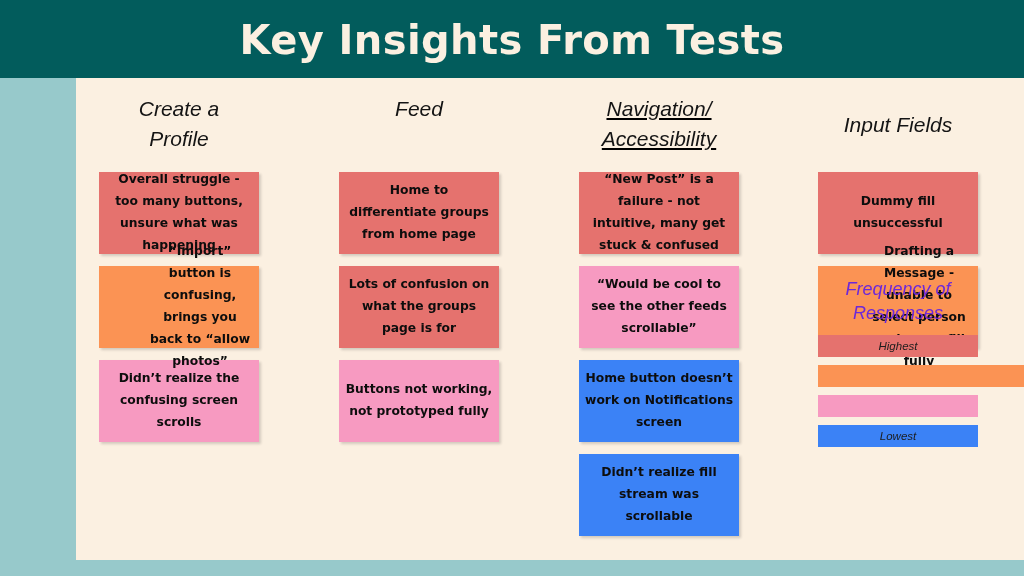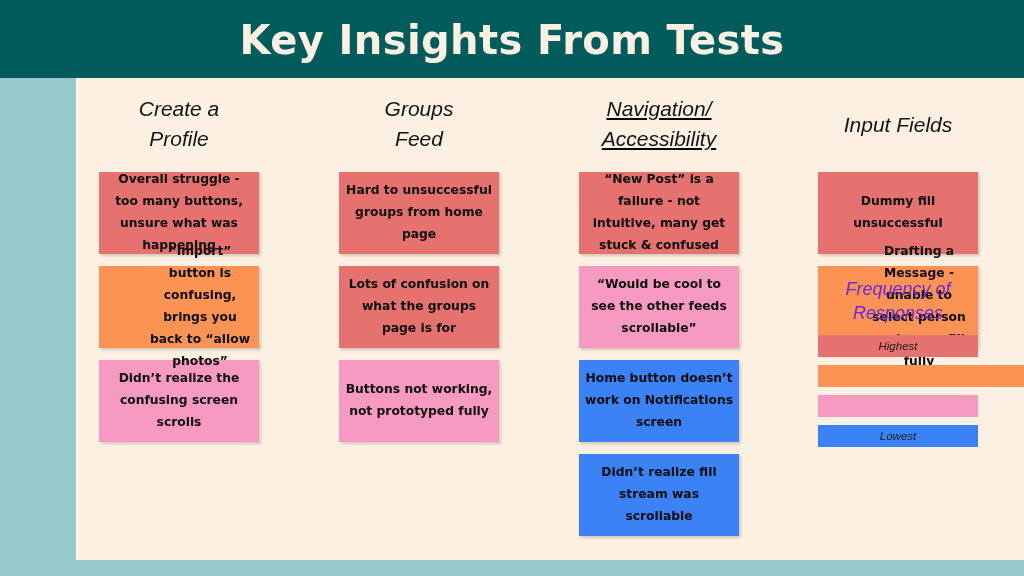--- a/index.html
+++ b/index.html
@@ -161,25 +161,24 @@
       </div>
       <div class="cards start-94">
         <div class="card h82 c-red">Overall struggle - too many buttons, unsure what was happening</div>
         <div class="card h82 c-orange">“Import” button is confusing, brings you back to “allow photos”</div>
         <div class="card h82 c-pink">Didn’t realize the confusing screen scrolls</div>
       </div>
     </div>
 
     <div class="column col-2">
       <div class="col-heading">
-        <div>Groups</div>
         <div>Feed</div>
       </div>
       <div class="cards start-94">
-        <div class="card h82 c-red">Hard to unsuccessful groups from home page</div>
+        <div class="card h82 c-red">Home to differentiate groups from home page</div>
         <div class="card h82 c-red">Lots of confusion on what the groups page is for</div>
         <div class="card h82 c-pink">Buttons not working, not prototyped fully</div>
       </div>
     </div>
 
     <div class="column col-3">
       <div class="col-heading">
         <div>Navigation/</div>
         <div>Accessibility</div>
       </div>

